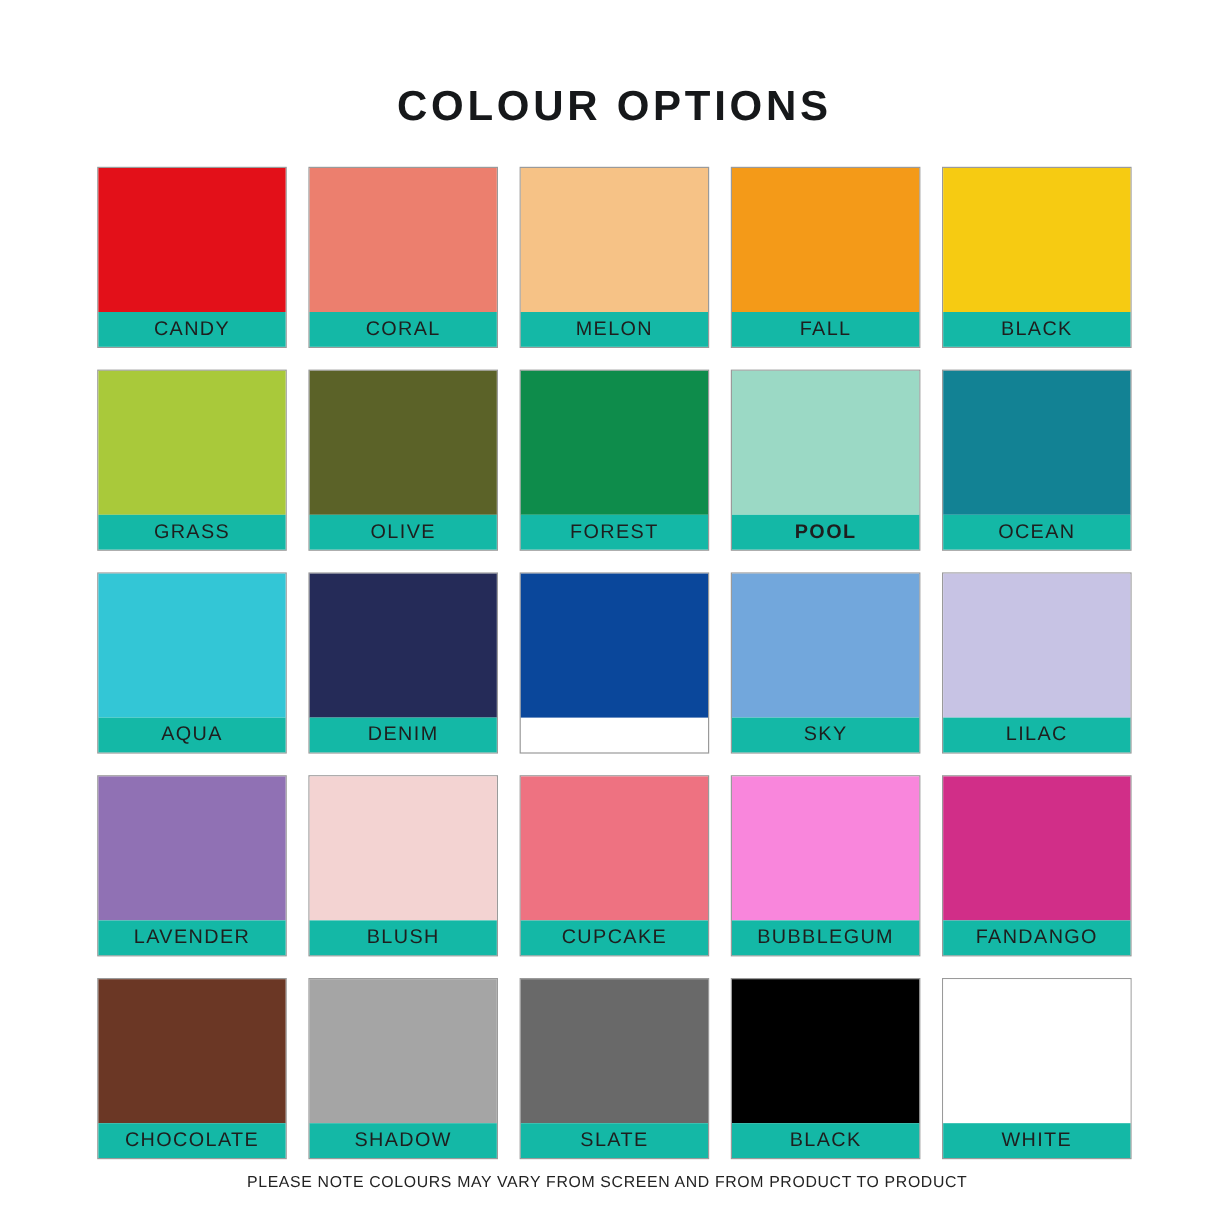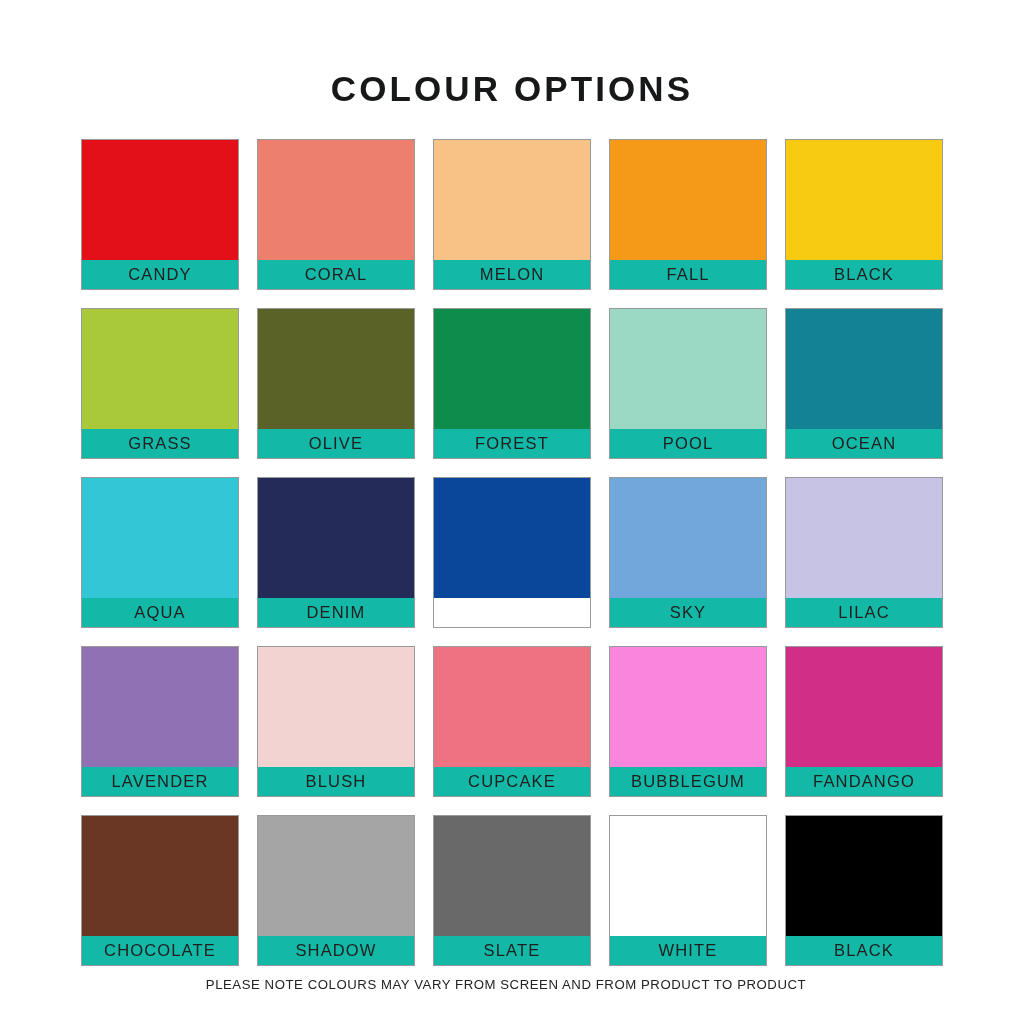--- a/index.html
+++ b/index.html
@@ -134,21 +134,21 @@
       </div>
       <div class="swatch-card" style="border-color: rgb(154, 154, 154);">
         <div class="swatch-color" style="background: rgb(14, 140, 75);"></div>
         <div class="swatch-label-band">
           <span class="swatch-label" style="color: rgb(30, 30, 30);">FOREST</span>
         </div>
       </div>
       <div class="swatch-card" style="border-color: rgb(154, 154, 154);">
         <div class="swatch-color" style="background: rgb(155, 217, 197);"></div>
         <div class="swatch-label-band">
-          <span class="swatch-label" style="color: rgb(30, 30, 30);">POOL</span>
+          <span class="swatch-label" style="color: rgb(30, 30, 30); font-weight: bold;">POOL</span>
         </div>
       </div>
       <div class="swatch-card" style="border-color: rgb(154, 154, 154);">
         <div class="swatch-color" style="background: rgb(18, 130, 148);"></div>
         <div class="swatch-label-band">
           <span class="swatch-label" style="color: rgb(30, 30, 30);">OCEAN</span>
         </div>
       </div>
       <div class="swatch-card" style="border-color: rgb(154, 154, 154);">
         <div class="swatch-color" style="background: rgb(51, 198, 214);"></div>
@@ -219,28 +219,28 @@
           <span class="swatch-label" style="color: rgb(30, 30, 30);">SHADOW</span>
         </div>
       </div>
       <div class="swatch-card" style="border-color: rgb(154, 154, 154);">
         <div class="swatch-color" style="background: rgb(105, 105, 105);"></div>
         <div class="swatch-label-band">
           <span class="swatch-label" style="color: rgb(30, 30, 30);">SLATE</span>
         </div>
       </div>
       <div class="swatch-card" style="border-color: rgb(154, 154, 154);">
+        <div class="swatch-color" style="background: rgb(0, 0, 0);"></div>
+        <div class="swatch-label-band">
+          <span class="swatch-label" style="color: rgb(30, 30, 30);">BLACK</span>
+        </div>
+      </div>
+      <div class="swatch-card" style="border-color: rgb(154, 154, 154);">
         <div class="swatch-color" style="background: rgb(255, 255, 255);"></div>
         <div class="swatch-label-band">
           <span class="swatch-label" style="color: rgb(30, 30, 30);">WHITE</span>
         </div>
       </div>
-      <div class="swatch-card" style="border-color: rgb(154, 154, 154);">
-        <div class="swatch-color" style="background: rgb(0, 0, 0);"></div>
-        <div class="swatch-label-band">
-          <span class="swatch-label" style="color: rgb(30, 30, 30);">BLACK</span>
-        </div>
-      </div>
     </div>
 
   <div class="footer-note">PLEASE NOTE COLOURS MAY VARY FROM SCREEN AND FROM PRODUCT TO PRODUCT</div>
 
 </div>
 
 </body></html>

